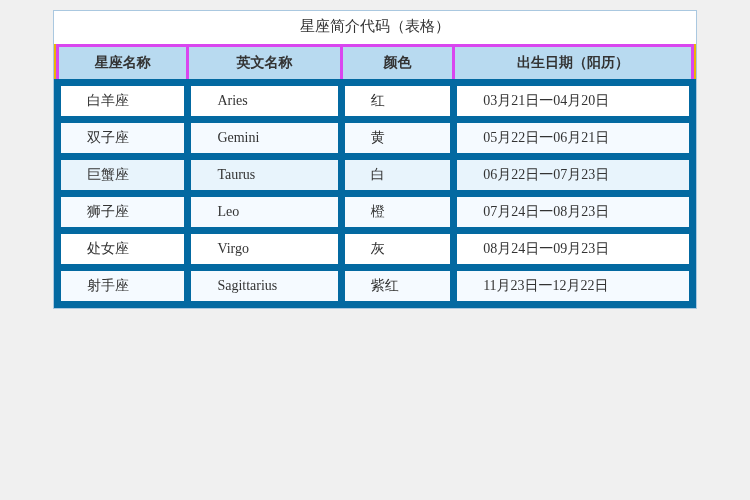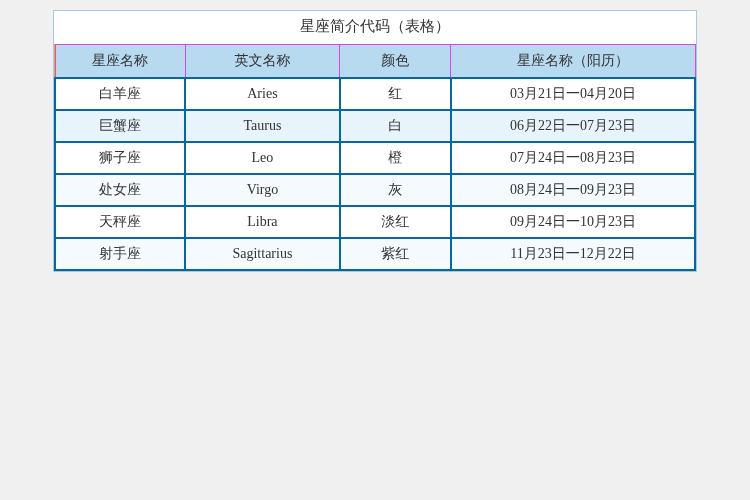--- a/index.html
+++ b/index.html
@@ -38,94 +38,93 @@
     table {
       width: 100%;
       border-collapse: collapse;
     }
 
     thead tr {
       background: #b8daf0;
     }
 
     thead th {
-      border: 1px solid #d946ef;
+      border: 3px solid #d946ef;
       padding: 7px 10px;
       text-align: center;
-      font-weight: normal;
+      font-weight: bold;
       color: #333;
       font-size: 14px;
     }
 
     tbody tr {
       background: #fff;
     }
 
     tbody tr:nth-child(even) {
       background: #f5faff;
     }
 
     tbody td {
-      border: 2px solid #0369a1;
+      border: 7px solid #0369a1;
       padding: 6px 26px;
-      text-align: center;
       color: #333;
       font-size: 14px;
     }
 
     .highlight-row {
       background: #e8f4fc !important;
     }
   </style>
 </head>
 <body>
 
 <div class="container">
   <div class="page-title">星座简介代码（表格）</div>
   <table>
     <thead>
       <tr>
         <th>星座名称</th>
         <th>英文名称</th>
         <th>颜色</th>
-        <th>星座名称（阳历）</th>
+        <th>出生日期（阳历）</th>
       </tr>
     </thead>
     <tbody id="table-body">
     <tr>
           <td>白羊座</td>
           <td>Aries</td>
           <td>红</td>
           <td>03月21日一04月20日</td>
+        </tr>
+        <tr>
+          <td>双子座</td>
+          <td>Gemini</td>
+          <td>黄</td>
+          <td>05月22日一06月21日</td>
         </tr>
         <tr class="highlight-row">
           <td>巨蟹座</td>
           <td>Taurus</td>
           <td>白</td>
           <td>06月22日一07月23日</td>
         </tr>
         <tr>
           <td>狮子座</td>
           <td>Leo</td>
           <td>橙</td>
           <td>07月24日一08月23日</td>
         </tr>
         <tr>
           <td>处女座</td>
           <td>Virgo</td>
           <td>灰</td>
           <td>08月24日一09月23日</td>
         </tr>
         <tr>
-          <td>天秤座</td>
-          <td>Libra</td>
-          <td>淡红</td>
-          <td>09月24日一10月23日</td>
-        </tr>
-        <tr>
           <td>射手座</td>
           <td>Sagittarius</td>
           <td>紫红</td>
           <td>11月23日一12月22日</td>
         </tr>
       </tbody>
   </table>
 </div>
 
 </body></html>

